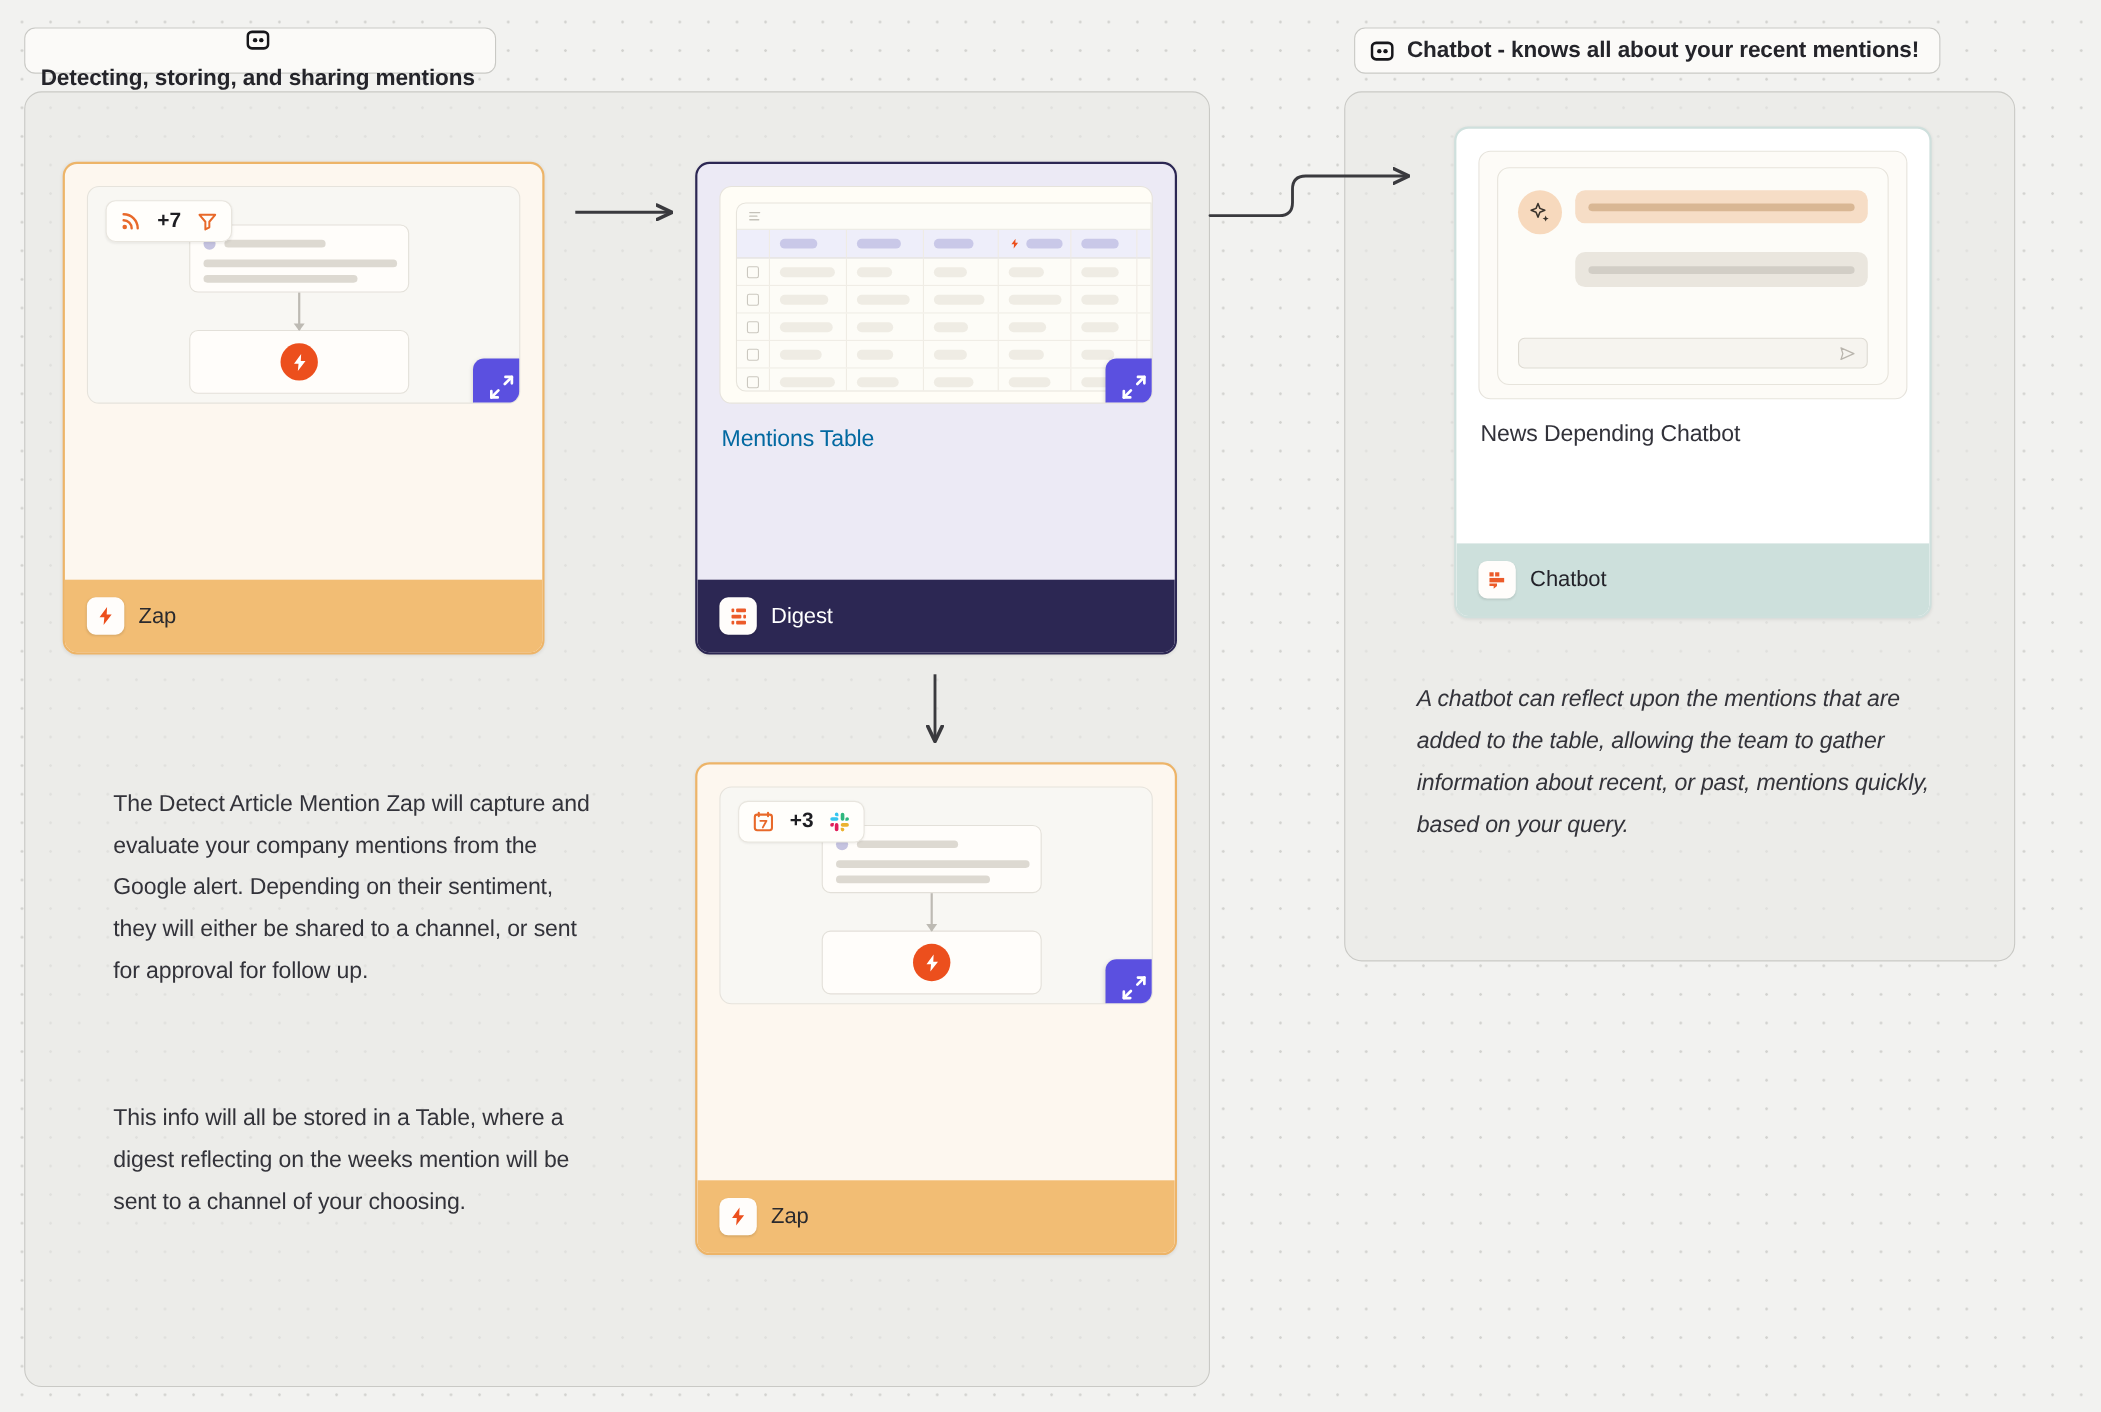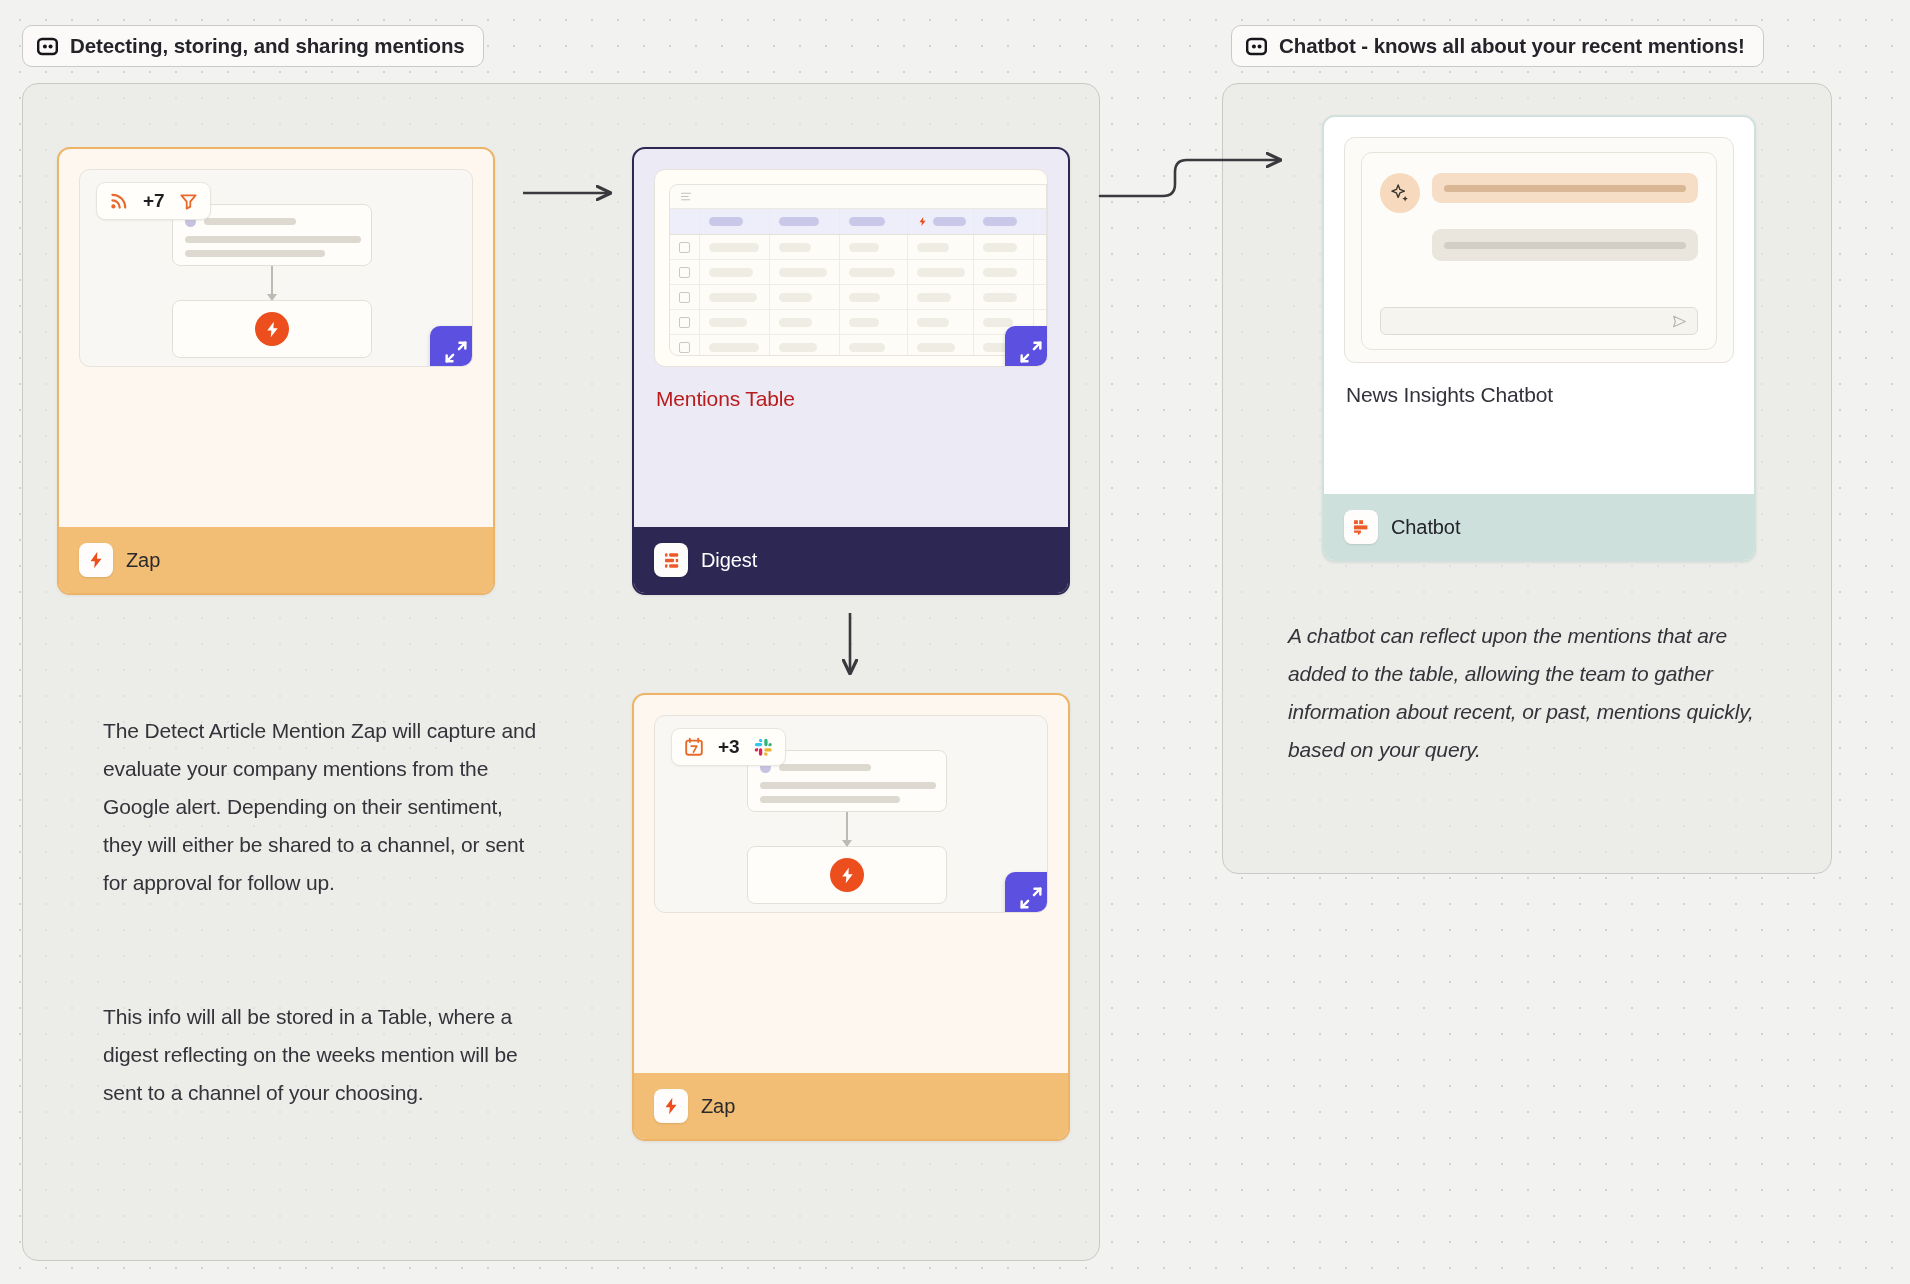--- a/index.html
+++ b/index.html
@@ -36,21 +36,21 @@
     padding: 0 18px 0 14px;
     background: #fbfaf8;
     border: 1.5px solid #c9c9c5;
     border-radius: 10px;
     font-size: 20.5px;
     font-weight: 700;
     letter-spacing: -0.1px;
     color: #24242a;
     white-space: nowrap;
   }
-  #label-left  { left: 22px;   top: 25px; }
+  #label-left  { left: 22px;   top: 25px; flex-direction: column; }
   #label-right { left: 1231px; top: 25px; }
 
   .label-icon { width: 21px; height: 21px; flex: none; display:block; }
 
   
   .node {
     position: absolute;
     border-radius: 13px;
     overflow: hidden;
     display: flex;
@@ -82,21 +82,21 @@
     flex: none;
     box-shadow: 0 1px 2px rgba(0,0,0,0.10);
   }
 
   
   .node.zap       { border: 2px solid #edb468; background: #fdf7ef; }
   .node.zap .node-footer { background: #f2bd74; color: #2a2a2e; }
   
   .node.tablecard { border: 2px solid #2c2753; background: #eceaf5; }
   .node.tablecard .node-footer { background: #2c2753; color: #ffffff; }
-  .node.tablecard .node-title { color: #b91c1c; }
+  .node.tablecard .node-title { color: #0369a1; }
   
   .node.chatbot   { border: 2px solid #cfe0dd; background: #ffffff; }
   .node.chatbot .node-footer { background: #cde0dc; color: #23232a; }
 
   
   .mock {
     position: relative;
     background: #f8f7f3;
     border: 1.5px solid #e6e3dc;
     border-radius: 11px;
@@ -567,21 +567,21 @@
         <div class="chat-input">
           <span>
             <svg width="17" height="17" viewBox="0 0 22 22">
               <path d="M3.4 4.2 L18.6 11 L3.4 17.8 L5.6 11 Z" fill="none" stroke="#b9b5ad" stroke-width="1.5" stroke-linejoin="round"></path>
             </svg>
           </span>
         </div>
       </div>
     </div>
 
-    <div class="node-title">News Insights Chatbot</div>
+    <div class="node-title">News Depending Chatbot</div>
   </div>
   <div class="node-footer">
     <span class="app-chip">
       <svg width="21" height="21" viewBox="0 0 22 22">
         <rect x="3.2" y="3.4" width="4.0" height="4.0" fill="#ec5b2a"></rect>
         <rect x="8.6" y="3.4" width="4.0" height="4.0" fill="#ec5b2a"></rect>
         <rect x="3.2" y="8.8" width="14.0" height="4.2" fill="#ec5b2a"></rect>
         <path d="M3.2 14.2 h7.2 v2.3 l-3.2 2.6 v-2.6 H3.2 z" fill="#ec5b2a"></path>
       </svg>
     </span>

